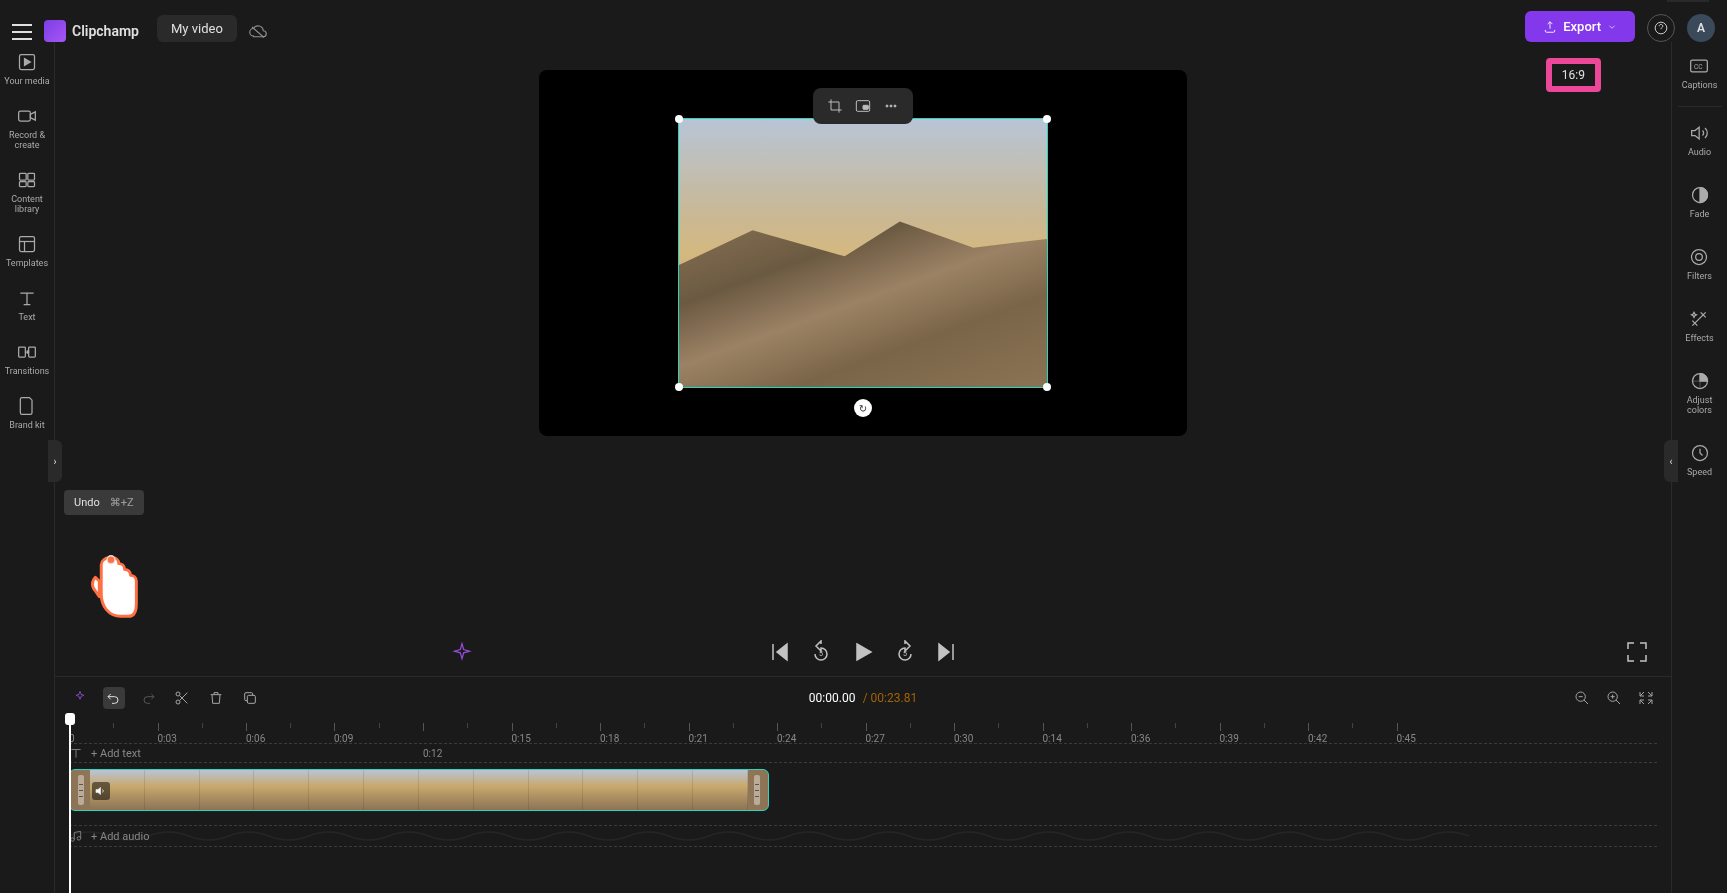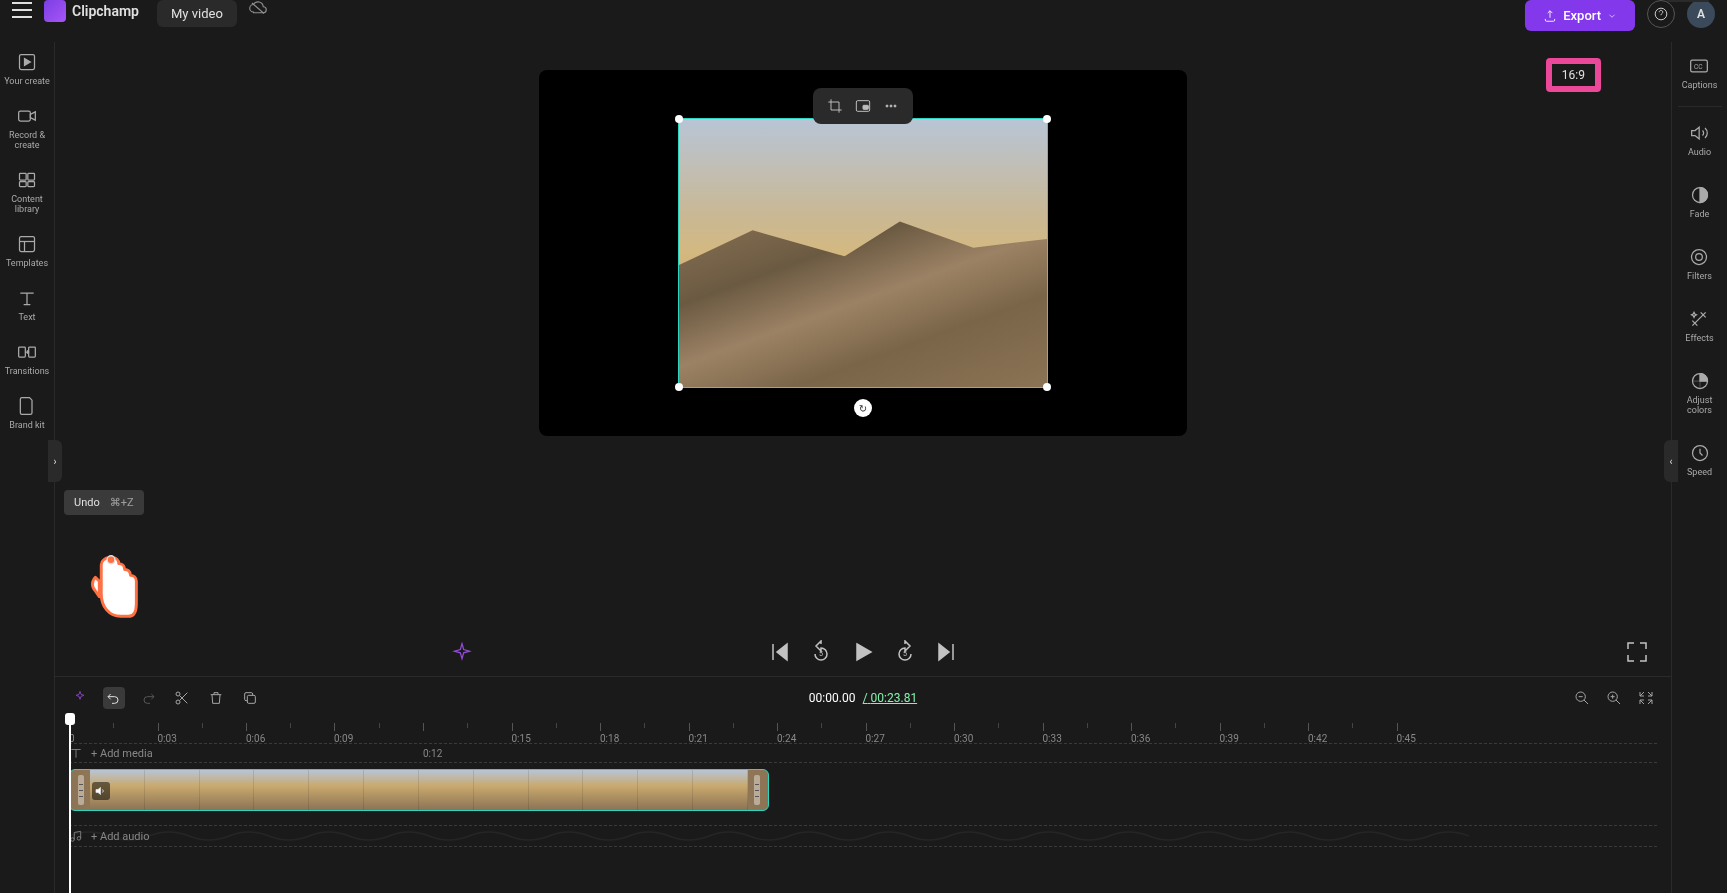--- a/index.html
+++ b/index.html
@@ -15,21 +15,21 @@
   height: 893px;
   overflow: hidden;
   position: relative;
 }
 
 
 .topbar {
   height: 42px;
   background: #1a1a1a;
   display: flex;
-  align-items: flex-start;
+  align-items: flex-end;
   padding: 0 12px;
   gap: 12px;
 }
 .hamburger {
   width: 20px;
   height: 20px;
   display: flex;
   flex-direction: column;
   justify-content: space-around;
   cursor: pointer;
@@ -312,21 +312,21 @@
 .tl-btn.active { background: #3a3a3a; opacity: 1; }
 .tl-btn.disabled { opacity: 0.3; }
 .timecode {
   position: absolute;
   left: 50%;
   transform: translateX(-50%);
   font-size: 12px;
   font-family: monospace;
 }
 .timecode .current { color: #fff; }
-.timecode .total { color: #86efac; text-decoration: underline; }
+.timecode .total { color: #a16207; }
 .tl-right {
   margin-left: auto;
   display: flex;
   gap: 10px;
 }
 .collapse-chip {
   position: absolute;
   right: 18px;
   top: -12px;
   width: 42px;
@@ -565,21 +565,21 @@
 <div class="main">
 
   <div class="left-sidebar">
     <div class="sidebar-item">
       <div class="sidebar-icon">
           <svg viewBox="0 0 24 24">
             <rect x="3" y="3" width="18" height="18" rx="2"></rect>
             <path d="M9 8l7 4-7 4z" fill="currentColor"></path>
           </svg>
         </div>
-      <span>Your create</span>
+      <span>Your media</span>
     </div>
     <div class="sidebar-item">
       <div class="sidebar-icon">
           <svg viewBox="0 0 24 24">
             <rect x="2" y="6" width="14" height="12" rx="2"></rect>
             <path d="M16 10l6-3v10l-6-3z"></path>
           </svg>
         </div>
       <span>Record &amp; create</span>
     </div>
@@ -824,21 +824,21 @@
             <span>0:27</span>
           </div>
           <div class="ruler-minor" style="left: 854.75px;"></div>
           <div class="ruler-mark" style="left: 899px;">
             <div class="ruler-tick"></div>
             <span>0:30</span>
           </div>
           <div class="ruler-minor" style="left: 943.25px;"></div>
           <div class="ruler-mark" style="left: 987.5px;">
             <div class="ruler-tick"></div>
-            <span>0:33</span>
+            <span>0:14</span>
           </div>
           <div class="ruler-minor" style="left: 1031.75px;"></div>
           <div class="ruler-mark" style="left: 1076px;">
             <div class="ruler-tick"></div>
             <span>0:36</span>
           </div>
           <div class="ruler-minor" style="left: 1120.25px;"></div>
           <div class="ruler-mark" style="left: 1164.5px;">
             <div class="ruler-tick"></div>
             <span>0:39</span>
@@ -854,21 +854,21 @@
             <span>0:45</span>
           </div>
         </div>
 
       <div class="tracks">
         <div class="playhead"></div>
         <div class="track">
           <svg class="track-icon" viewBox="0 0 24 24">
               <path d="M4 6h16M12 6v14"></path>
             </svg>
-          <span>+ Add media</span>
+          <span>+ Add text</span>
         </div>
         <div class="video-track">
           <div class="clip">
             <div class="clip-handle">
                 <span></span>
                 <span></span>
                 <span></span>
               </div>
             <div class="clip-mute">
                 <svg width="12" height="12" viewBox="0 0 24 24">

